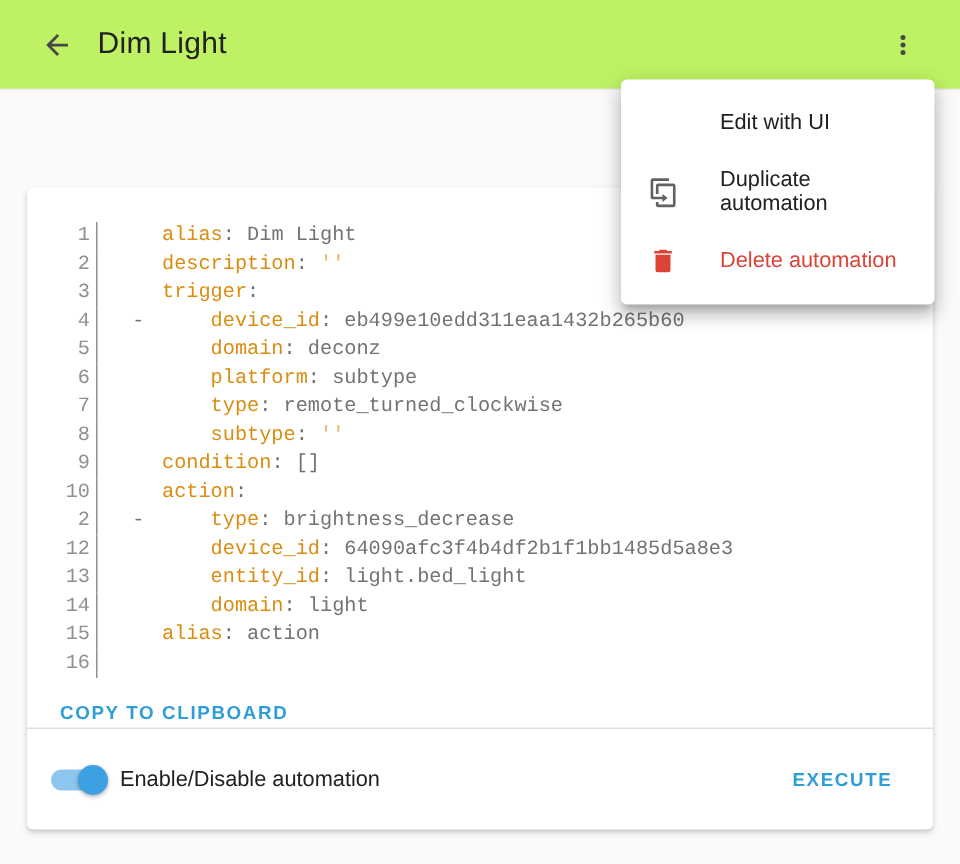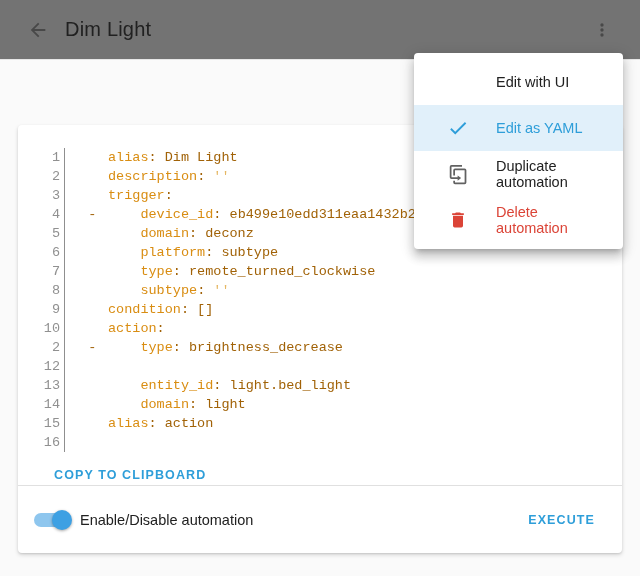--- a/index.html
+++ b/index.html
@@ -1,59 +1,59 @@
 <!DOCTYPE html>
 <html><head>
 <meta charset="utf-8">
 <style>
   html,body{margin:0;padding:0;}
   body{font-family:"Liberation Sans",sans-serif;background:#fafafa;}
   .screen{position:relative;width:640px;height:576px;background:#fafafa;overflow:hidden;}
 
   
-  .header{position:absolute;top:0;left:0;right:0;height:60px;background:#737373;
+  .header{position:absolute;top:0;left:0;right:0;height:60px;background:#bef264;
           border-bottom:1px solid #e7e7e7;display:flex;align-items:center;padding:0 26px;box-sizing:border-box;}
   .icon-btn{width:24px;height:24px;display:flex;align-items:center;justify-content:center;cursor:pointer;flex:0 0 auto;}
   .icon-btn svg{fill:#484848;}
   .page-title{margin-left:15px;font-size:20px;font-weight:500;color:#212121;letter-spacing:.2px;}
   .header .kebab{margin-left:auto;}
 
   
   .card{position:absolute;left:18px;top:125px;width:604px;height:428px;background:#ffffff;
         border-radius:4px;box-shadow:0 2px 4px rgba(0,0,0,.14),0 1px 2px rgba(0,0,0,.10);box-sizing:border-box;}
 
   
   .code-block{position:absolute;top:23px;left:22px;right:10px;font-family:"Liberation Mono","DejaVu Sans Mono",monospace;
               font-size:13.5px;line-height:19px;cursor:text;}
   .code-line{display:flex;white-space:pre;}
   .gutter{display:inline-block;width:20px;text-align:right;color:#909090;padding-right:4px;
           border-right:1px solid #8f8f8f;margin-right:7px;flex:0 0 auto;}
   .seg-k{color:#d98d12;margin-left:36px;}
   .seg-s{color:#e5b763;}
-  .seg-p{color:#a16207;text-align:center;}
+  .seg-p{color:#737373;text-align:center;}
 
   .copy-btn{position:absolute;top:343px;left:22px;font-size:12.5px;font-weight:700;letter-spacing:1.1px;
-            color:#2e9ed9;cursor:pointer;margin-left:14px;}
+            color:#2e9ed9;cursor:pointer;}
 
   
   .card-footer{position:absolute;left:0;right:0;bottom:0;height:68px;border-top:1px solid #e0e0e0;
                display:flex;align-items:center;padding:0 16px;box-sizing:border-box;}
   .switch{position:relative;width:36px;height:14px;border-radius:7px;background:#8ec6ee;margin-right:10px;
           cursor:pointer;flex:0 0 auto;}
   .switch .thumb{position:absolute;right:-2px;top:-3px;width:20px;height:20px;border-radius:50%;
                  background:#3da0e3;box-shadow:0 1px 3px rgba(0,0,0,.35);}
   .toggle-label{font-size:14.5px;color:#212121;}
   .execute-btn{margin-left:auto;margin-right:11px;font-size:12.5px;font-weight:700;letter-spacing:1.1px;
                color:#2e9ed9;cursor:pointer;}
 
   
   .menu{position:absolute;left:414px;top:53px;width:209px;background:#ffffff;border-radius:4px;padding:6px 0;
         box-shadow:0 5px 5px -3px rgba(0,0,0,.2),0 8px 10px 1px rgba(0,0,0,.14),0 3px 14px 2px rgba(0,0,0,.12);
         z-index:10;}
-  .menu-item{height:46px;display:flex;align-items:center;padding:0 32px;font-size:14.5px;color:#212121;cursor:pointer;}
+  .menu-item{height:46px;display:flex;align-items:center;padding:0 16px;font-size:14.5px;color:#212121;cursor:pointer;}
   .menu-item .icon-slot{width:24px;height:24px;margin-right:26px;flex:0 0 auto;display:flex;
                         align-items:center;justify-content:center;}
   .menu-item.selected{background:#e1f0fa;color:#2e9ed9;}
   .menu-item.danger{color:#db4437;}
 </style>
 </head>
 <body>
 
 <div class="screen">
 
@@ -81,49 +81,41 @@
         <div class="code-line"><span class="gutter">2</span><span><span class="seg-k">description</span><span class="seg-p">: </span><span class="seg-s">''</span></span></div>
         <div class="code-line"><span class="gutter">3</span><span><span class="seg-k">trigger</span><span class="seg-p">:</span></span></div>
         <div class="code-line"><span class="gutter">4</span><span><span class="seg-p">  - </span><span class="seg-k">device_id</span><span class="seg-p">: eb499e10edd311eaa1432b265b60</span></span></div>
         <div class="code-line"><span class="gutter">5</span><span><span class="seg-p">    </span><span class="seg-k">domain</span><span class="seg-p">: deconz</span></span></div>
         <div class="code-line"><span class="gutter">6</span><span><span class="seg-p">    </span><span class="seg-k">platform</span><span class="seg-p">: subtype</span></span></div>
         <div class="code-line"><span class="gutter">7</span><span><span class="seg-p">    </span><span class="seg-k">type</span><span class="seg-p">: remote_turned_clockwise</span></span></div>
         <div class="code-line"><span class="gutter">8</span><span><span class="seg-p">    </span><span class="seg-k">subtype</span><span class="seg-p">: </span><span class="seg-s">''</span></span></div>
         <div class="code-line"><span class="gutter">9</span><span><span class="seg-k">condition</span><span class="seg-p">: []</span></span></div>
         <div class="code-line"><span class="gutter">10</span><span><span class="seg-k">action</span><span class="seg-p">:</span></span></div>
         <div class="code-line"><span class="gutter">2</span><span><span class="seg-p">  - </span><span class="seg-k">type</span><span class="seg-p">: brightness_decrease</span></span></div>
-        <div class="code-line"><span class="gutter">12</span></div>
+        <div class="code-line"><span class="gutter">12</span><span><span class="seg-p">    </span><span class="seg-k">device_id</span><span class="seg-p">: 64090afc3f4b4df2b1f1bb1485d5a8e3</span></span></div>
         <div class="code-line"><span class="gutter">13</span><span><span class="seg-p">    </span><span class="seg-k">entity_id</span><span class="seg-p">: light.bed_light</span></span></div>
         <div class="code-line"><span class="gutter">14</span><span><span class="seg-p">    </span><span class="seg-k">domain</span><span class="seg-p">: light</span></span></div>
         <div class="code-line"><span class="gutter">15</span><span><span class="seg-k">alias</span><span class="seg-p">: action</span></span></div>
         <div class="code-line"><span class="gutter">16</span><span></span></div>
       </div>
     <div class="copy-btn">COPY TO CLIPBOARD</div>
 
     <div class="card-footer">
       <div class="switch">
         <div class="thumb"></div>
       </div>
       <div class="toggle-label">Enable/Disable automation</div>
       <div class="execute-btn">EXECUTE</div>
     </div>
   </div>
 
   <div class="menu">
     <div class="menu-item">
       <span class="icon-slot"></span>
       <span>Edit with UI</span>
-    </div>
-    <div class="menu-item selected">
-      <span class="icon-slot">
-        <svg width="22" height="22" viewBox="0 0 24 24" fill="#2e9ed9">
-            <path d="M21,7L9,19L3.5,13.5L4.91,12.09L9,16.17L19.59,5.59L21,7Z"></path>
-          </svg>
-      </span>
-      <span>Edit as YAML</span>
     </div>
     <div class="menu-item">
       <span class="icon-slot">
         <svg width="21" height="21" viewBox="0 0 24 24" fill="#616161">
             <path d="M11,17H4A2,2 0 0,1 2,15V3A2,2 0 0,1 4,1H16V3H4V15H11V13L15,16L11,19V17M19,21V7H8V13H6V7A2,2 0 0,1 8,5H19A2,2 0 0,1 21,7V21A2,2 0 0,1 19,23H8A2,2 0 0,1 6,21V19H8V21H19Z"></path>
           </svg>
       </span>
       <span>Duplicate automation</span>
     </div>
     <div class="menu-item danger">

